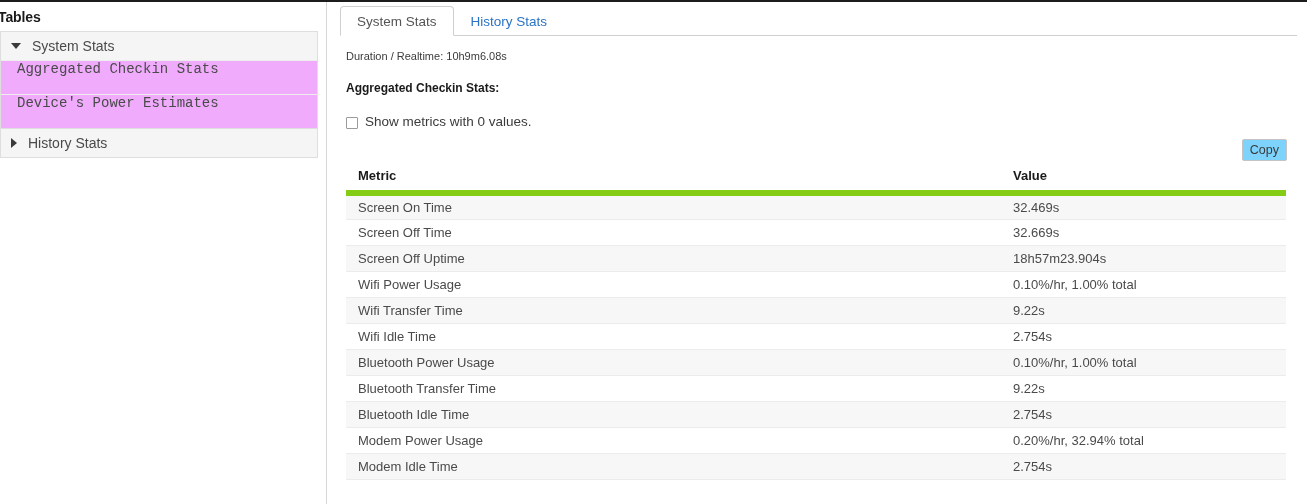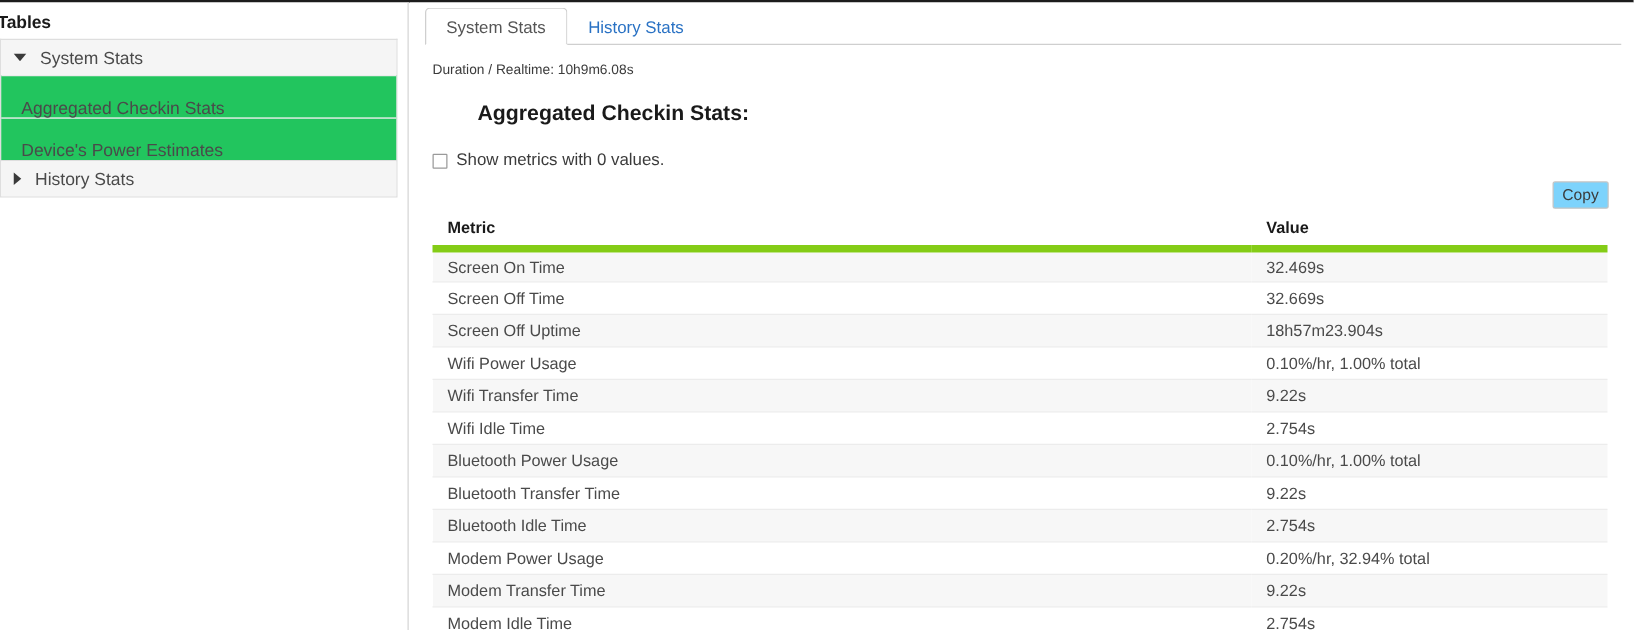--- a/index.html
+++ b/index.html
@@ -77,29 +77,30 @@
     border-left: 5px solid transparent;
     border-right: 5px solid transparent;
     border-top: 6px solid #3a3a3a;
   }
   .tri-right {
     border-top: 5px solid transparent;
     border-bottom: 5px solid transparent;
     border-left: 6px solid #3a3a3a;
   }
   .tree-item {
-    background: #22c55e;
+    background: #f0abfc;
     height: 34px;
     display: flex;
-    align-items: flex-end;
+    align-items: flex-start;
     padding-left: 16px;
     font-size: 14px;
     color: #4a4a4a;
     border-top: 1px solid #ededed;
     cursor: pointer;
+    font-family: Liberation Mono, monospace;
   }
 
   
   .main {
     position: absolute;
     top: 2px; left: 328px;
     width: 979px;
     height: 502px;
     background: #ffffff;
     overflow: hidden;
@@ -138,25 +139,24 @@
 
   .content {
     padding: 14px 10px 0 18px;
   }
   .duration-line {
     font-size: 11px;
     color: #3b3b3b;
     margin-bottom: 19px;
   }
   .section-title {
-    font-size: 17px;
+    font-size: 12px;
     font-weight: bold;
     color: #1a1a1a;
     margin-bottom: 19px;
-    margin-left: 36px;
   }
   .checkbox-row {
     display: flex;
     align-items: flex-end;
     margin-bottom: 10px;
   }
   .cb {
     width: 12px; height: 12px;
     border: 1px solid #9a9a9a;
     background: #ffffff;
@@ -323,24 +323,20 @@
             </tr>
           <tr>
               <td>Bluetooth Idle Time</td>
               <td>2.754s</td>
             </tr>
           <tr>
               <td>Modem Power Usage</td>
               <td>0.20%/hr, 32.94% total</td>
             </tr>
           <tr>
-              <td>Modem Transfer Time</td>
-              <td>9.22s</td>
-            </tr>
-          <tr>
               <td>Modem Idle Time</td>
               <td>2.754s</td>
             </tr>
         </tbody>
       </table>
 
     </div>
   </div>
 </div>
 

